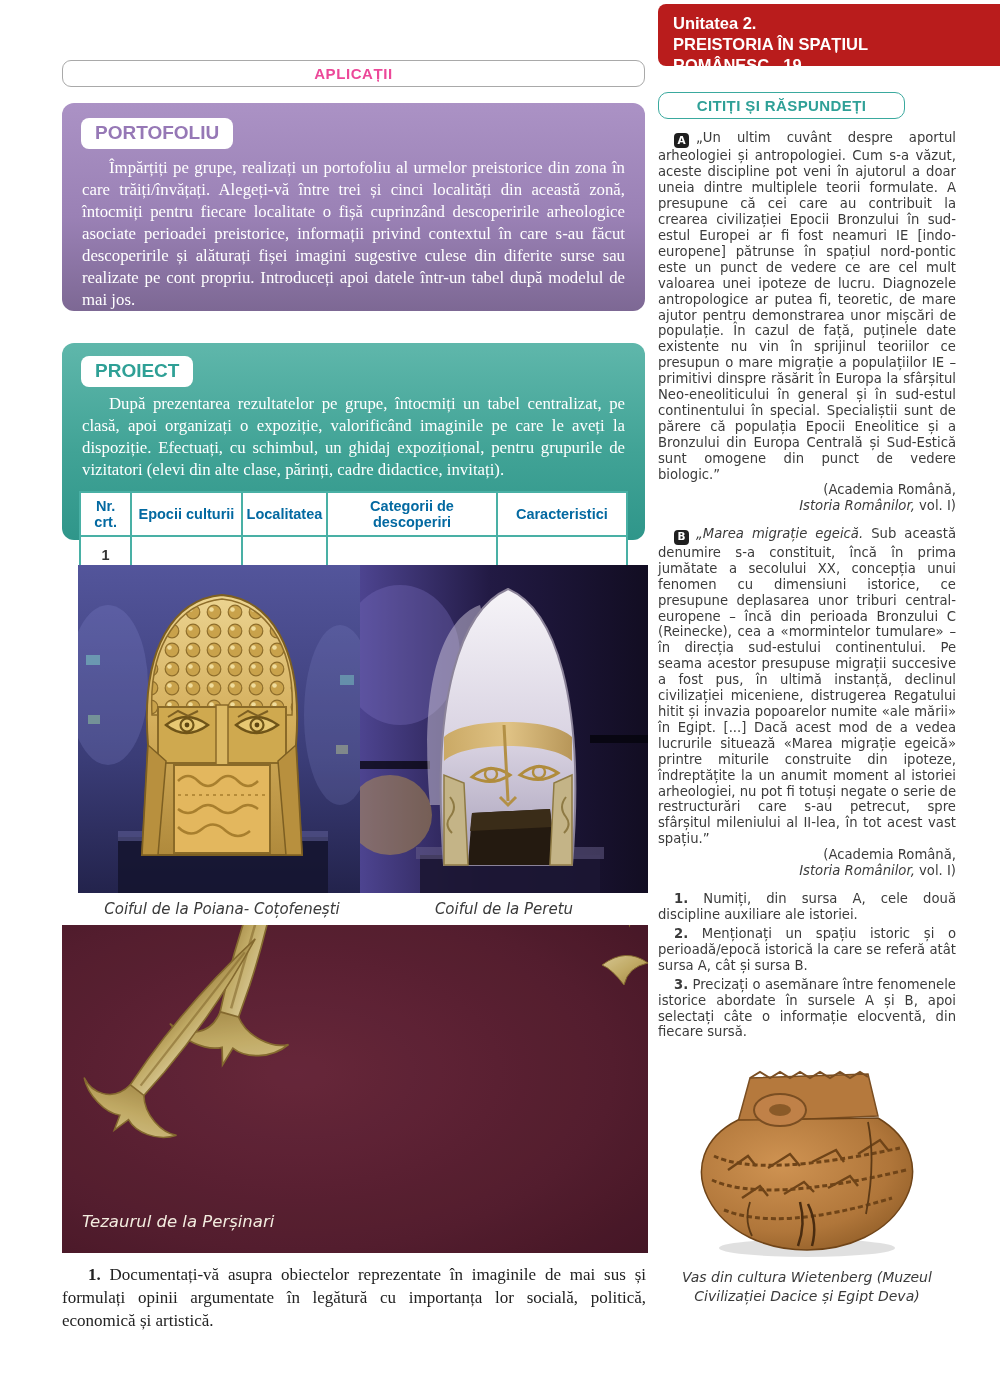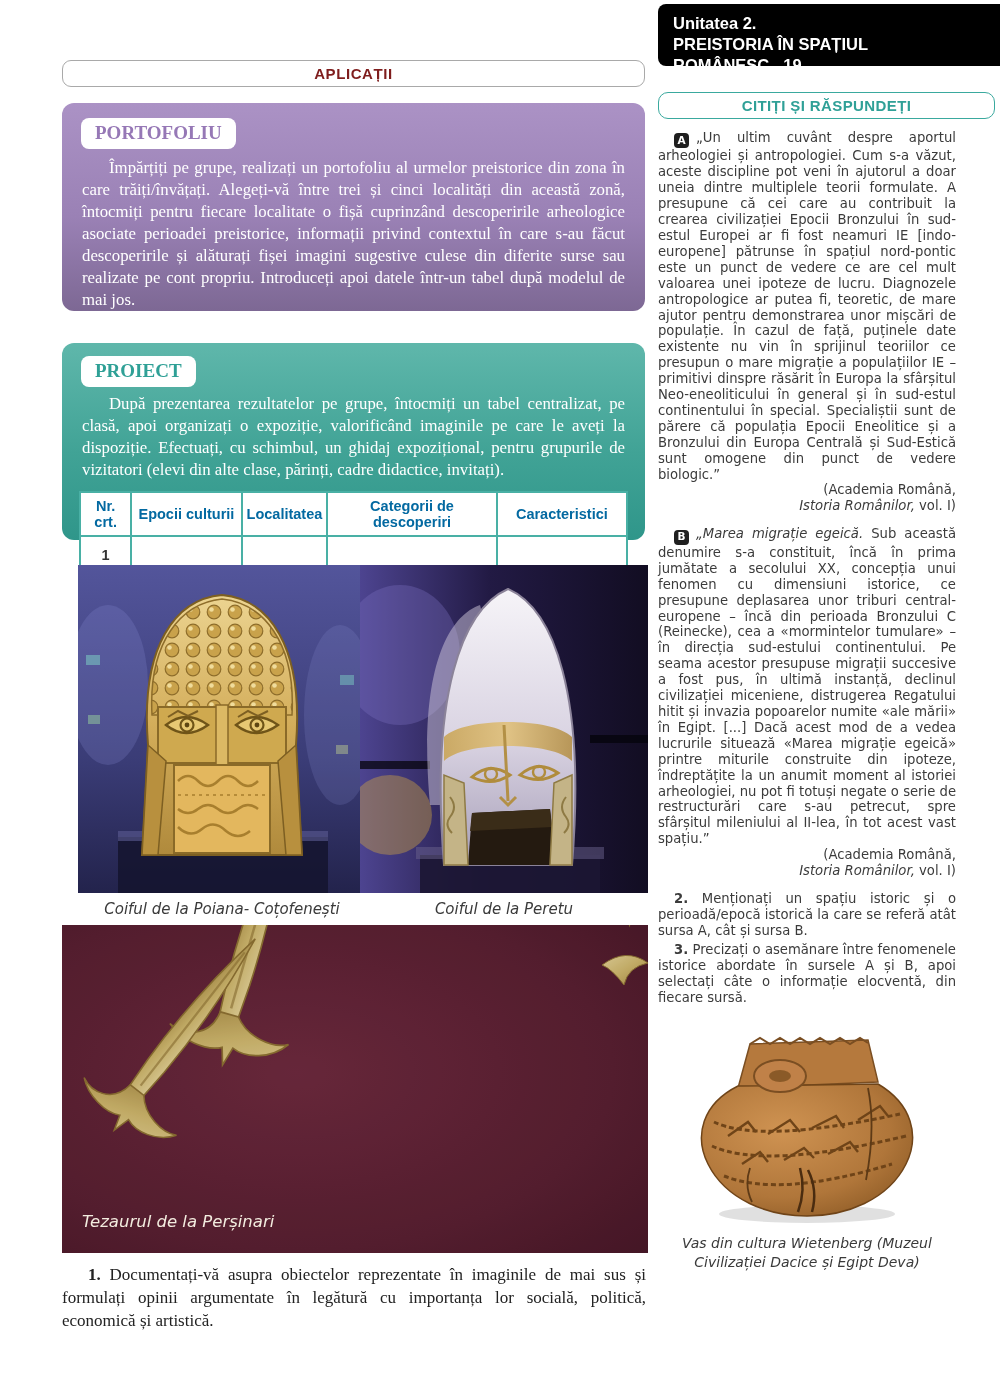--- a/index.html
+++ b/index.html
@@ -1,40 +1,40 @@
 <!DOCTYPE html>
 <html><head>
 <meta charset="utf-8">
 <style>
   html,body{margin:0;padding:0;background:#ffffff;}
   .page{position:relative;width:1000px;height:1390px;background:#ffffff;overflow:hidden;
         font-family:"DejaVu Sans",sans-serif;}
 
   
   .unit-header{position:absolute;left:658px;top:4px;width:342px;height:62px;
-      background:#000000;border-radius:8px 0 0 8px;color:#ffffff;
+      background:#b91c1c;border-radius:8px 0 0 8px;color:#ffffff;
       font-family:"Liberation Sans",sans-serif;font-weight:bold;
       padding:9px 0 0 15px;box-sizing:border-box;line-height:21px;font-size:16.5px;}
   .unit-header .pagenum{margin-left:14px;}
 
   
   .tab-aplicatii{position:absolute;left:62px;top:60px;width:583px;height:27px;
       border:1.6px solid #a9a9a9;border-radius:9px;background:#ffffff;
       display:flex;align-items:center;justify-content:center;box-sizing:border-box;}
-  .tab-aplicatii span{color:#7f1d1d;font-weight:bold;font-size:15px;letter-spacing:.6px;
+  .tab-aplicatii span{color:#ec4899;font-weight:bold;font-size:15px;letter-spacing:.6px;
       font-family:"Liberation Sans",sans-serif;}
 
   .box{position:absolute;left:62px;width:583px;border-radius:12px;box-sizing:border-box;}
   .box-portofoliu{top:103px;height:208px;
       background:linear-gradient(180deg,#ab92c5 0%,#9a81b5 55%,#7d6894 100%);}
   .box-proiect{top:343px;height:197px;
       background:linear-gradient(180deg,#5fb7ab 0%,#41a396 55%,#2f968a 100%);}
   .box-label{display:inline-block;background:#ffffff;border-radius:8px;
       padding:4px 14px 5px 14px;margin:15px 0 6px 19px;
-      font-family:Liberation Serif, serif;font-weight:bold;font-size:19px;}
+      font-family:Liberation Sans, sans-serif;font-weight:bold;font-size:19px;}
   .box-portofoliu .box-label{color:#9678B6;}
   .box-proiect .box-label{color:#2fa096;margin-top:13px;}
   .box-body{color:#ffffff;font-family:"Liberation Serif",serif;font-size:16.8px;
       line-height:22px;text-align:justify;margin:0;padding:2px 20px 0 20px;text-indent:27px;}
 
   table.model{border-collapse:collapse;width:calc(100% - 34px);margin:10px 17px 0 17px;
       background:#ffffff;}
   table.model th,table.model td{border:2.2px solid #49b0a5;
       font-family:"Liberation Sans",sans-serif;}
   table.model th{font-size:14.5px;font-weight:bold;color:#0369a1;padding:5px 4px;}
@@ -51,21 +51,21 @@
       font-style:italic;font-size:16.5px;}
 
   .exercise{position:absolute;left:62px;top:1263px;width:584px;
       font-family:"Liberation Serif",serif;font-size:17px;line-height:23px;
       color:#222222;text-align:justify;}
   .exercise .para{text-indent:26px;}
   .bold{font-weight:bold;}
 
   
   .right-col{position:absolute;left:658px;top:92px;width:298px;}
-  .cititi-box{width:337px;height:27px;border:1.7px solid #3aa99e;border-radius:10px;
+  .cititi-box{width:247px;height:27px;border:1.7px solid #3aa99e;border-radius:10px;
       display:flex;align-items:center;justify-content:center;box-sizing:border-box;
       margin-bottom:11px;}
   .cititi-box span{color:#2fa097;font-weight:bold;font-size:15px;letter-spacing:.4px;
       font-family:"Liberation Sans",sans-serif;}
   .src{font-size:13.2px;line-height:15.9px;color:#3b3b3b;text-align:justify;margin:0;}
   .src .indent{display:inline-block;width:16px;}
   .badge{display:inline-flex;width:15px;height:15px;background:#1f1f1f;border-radius:4px;
       color:#ffffff;font-weight:bold;font-size:10.5px;align-items:center;justify-content:center;
       vertical-align:-2px;margin-right:7px;}
   .attribution{font-size:13.2px;line-height:16px;color:#3b3b3b;text-align:right;margin:0 0 12px 0;}
@@ -267,20 +267,21 @@
       <div><span>(Academia Română,</span></div>
       <div><span class="it">Istoria Românilor,</span><span> vol. I)</span></div>
     </div>
 
     <p class="src"><span class="indent"></span><span class="badge">B</span><span class="it">„Marea migrație egeică.</span><span> Sub această denumire s-a constituit, încă în prima jumătate a secolului XX, concepția unui fenomen cu dimensiuni istorice, ce presupune deplasarea unor triburi central-europene – încă din perioada Bronzului C (Reinecke), cea a «mormintelor tumulare» – în direcția sud-estului continentului. Pe seama acestor presupuse migrații succesive a fost pus, în ultimă instanță, declinul civilizației miceniene, distrugerea Regatului hitit și invazia popoarelor numite «ale mării» în Egipt. [...] Dacă acest mod de a vedea lucrurile situează «Marea migrație egeică» printre miturile construite din ipoteze, îndreptățite la un anumit moment al istoriei arheologiei, nu pot fi totuși negate o serie de restructurări care s-au petrecut, spre sfârșitul mileniului al II-lea, în tot acest vast spațiu.”</span></p>
     <div class="attribution">
       <div><span>(Academia Română,</span></div>
       <div><span class="it">Istoria Românilor,</span><span> vol. I)</span></div>
     </div>
 
+    <p class="question"><span class="bold">1.</span><span> Numiți, din sursa A, cele două discipline auxiliare ale istoriei.</span></p>
     <p class="question"><span class="bold">2.</span><span> Menționați un spațiu istoric și o perioadă/epocă istorică la care se referă atât sursa A, cât și sursa B.</span></p>
     <p class="question"><span class="bold">3.</span><span> Precizați o asemănare între fenomenele istorice abordate în sursele A și B, apoi selectați câte o informație elocventă, din fiecare sursă.</span></p>
 
     <div class="pot-figure">
       <svg width="270" height="208" viewBox="0 0 270 208">
         <defs>
           <radialGradient id="potg" cx="0.38" cy="0.35" r="0.85">
             <stop offset="0" stop-color="#cf9352"></stop>
               <stop offset="0.6" stop-color="#b0763a"></stop>
               <stop offset="1" stop-color="#82521f"></stop>

